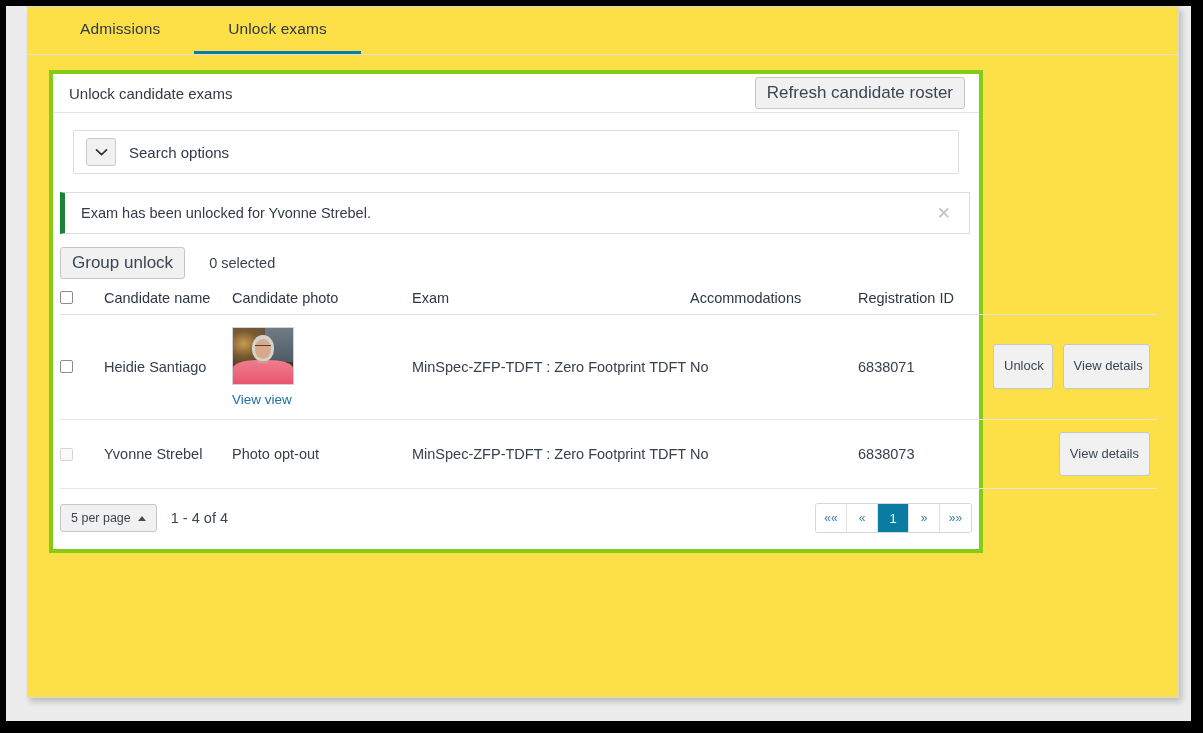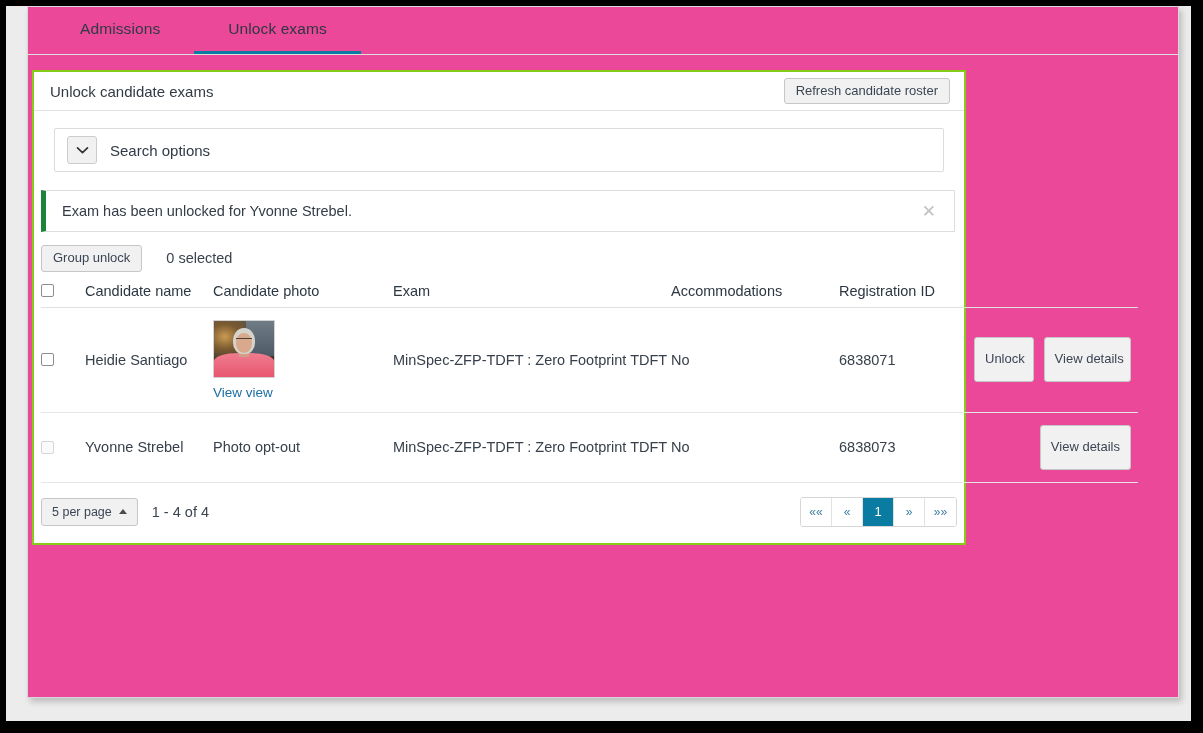--- a/index.html
+++ b/index.html
@@ -27,21 +27,21 @@
     height: 715px;
     background: #ececec;
   }
   
   .app-card {
     position: absolute;
     left: 21px;
     top: 0px;
     width: 1152px;
     height: 692px;
-    background: #ec4899;
+    background: #fde047;
     border: 1px solid #d8d8d8;
     box-shadow: 3px 4px 6px rgba(0,0,0,0.20);
   }
 
   
   .tabs {
     position: relative;
     height: 48px;
     padding-left: 18px;
     display: flex;
@@ -59,40 +59,40 @@
     border-bottom: 3px solid transparent;
     letter-spacing: .1px;
   }
   .tab.active {
     border-bottom-color: #0a7ba1;
     color: #2b3742;
   }
 
   
   .panel {
-    margin: 15px 19px 0 4px;
-    border: 2px solid #84cc16;
+    margin: 15px 19px 0 21px;
+    border: 4px solid #84cc16;
     background: #ffffff;
     width: 934px;
   }
   .panel-head {
     height: 39px;
     display: flex;
     align-items: center;
     justify-content: space-between;
     padding: 0 14px 0 16px;
     border-bottom: 1px solid #e2e2e2;
   }
   .panel-title {
     font-size: 15px;
     color: #333a44;
   }
   .btn {
     font-family: "Liberation Sans", sans-serif;
-    font-size: 13px;
+    font-size: 17px;
     color: #3b4654;
     background: #f1f1f1;
     border: 1px solid #c6c6c6;
     border-radius: 3px;
     padding: 5px 11px;
     cursor: pointer;
     line-height: 1.15;
     white-space: nowrap;
   }
 

